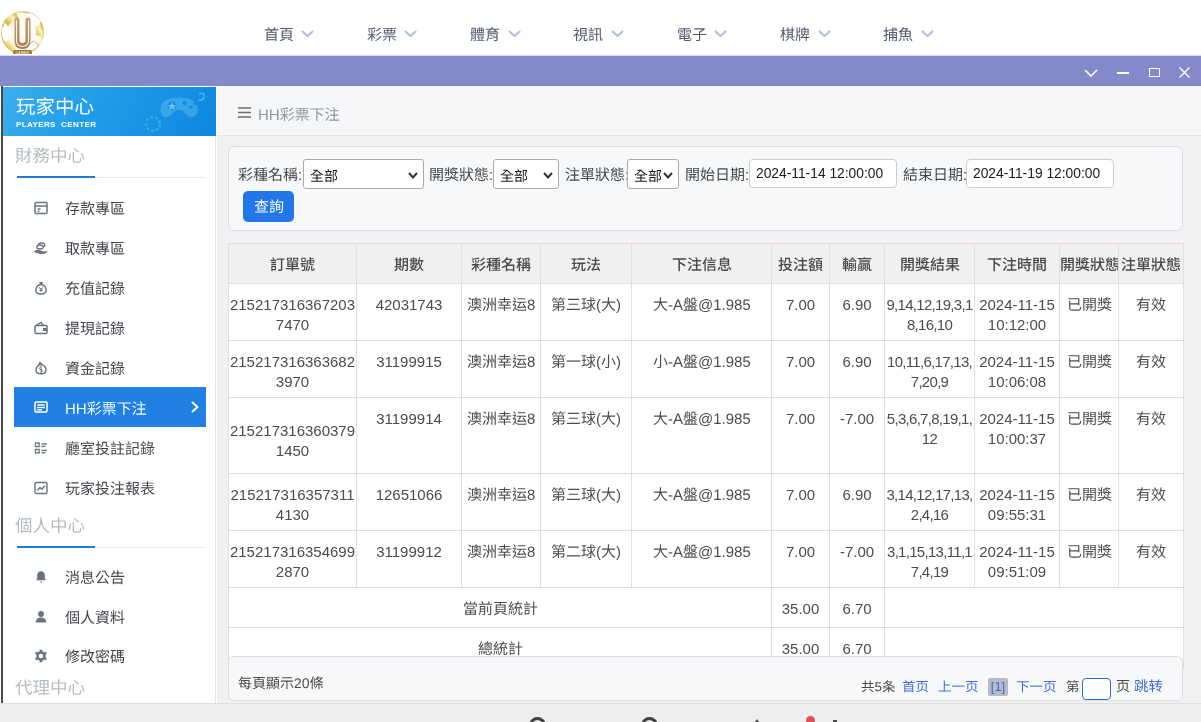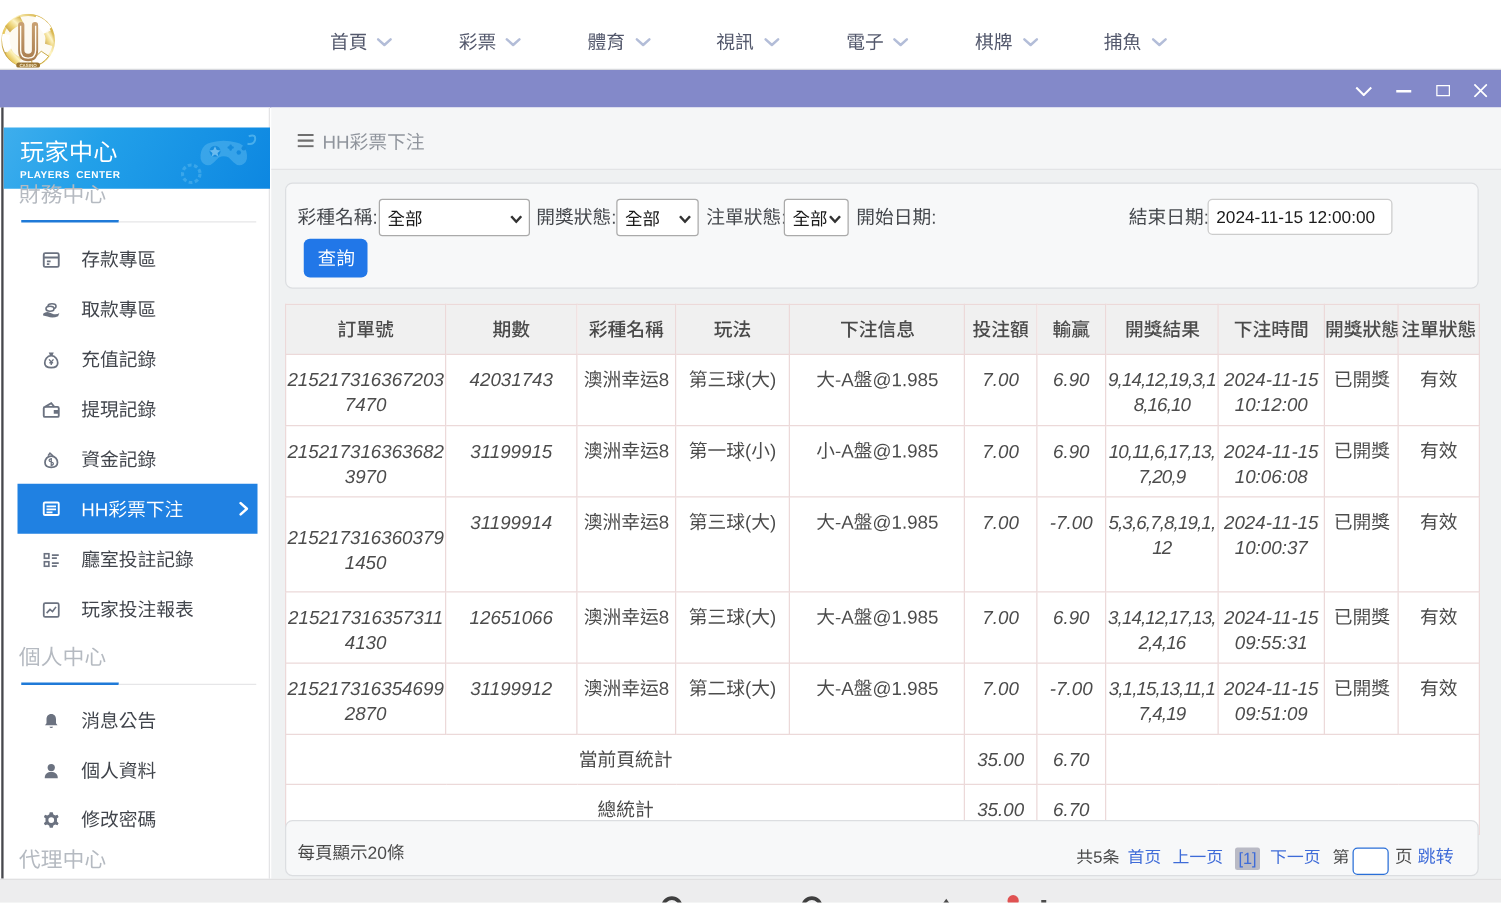--- a/index.html
+++ b/index.html
@@ -2,31 +2,31 @@
 <html><head><meta charset="utf-8"><title>HH</title><style>
 *{margin:0;padding:0;box-sizing:border-box}
 html,body{width:1201px;height:722px;overflow:hidden;background:#fff;
   font-family:"Liberation Sans",sans-serif;}
 .abs{position:absolute}
 svg.r{overflow:visible;display:inline-block}
 #topbar{position:absolute;left:0;top:0;width:1201px;height:56px;background:#fff;border-bottom:1px solid #d8d9dd;}
 #titlebar{position:absolute;left:0;top:56px;width:1201px;height:30px;background:#8389c9;}
 #darkline{position:absolute;left:1px;top:86px;width:2px;height:617px;background:#47484d;}
 #sidebar{position:absolute;left:3px;top:86px;width:213px;height:617px;background:#fff;border-right:1px solid #e4e4e6;}
-#sidehead{position:absolute;left:0px;top:16px;width:213px;height:49px;
+#sidehead{position:absolute;left:0px;top:1px;width:213px;height:49px;
   background:linear-gradient(118deg,#3eaeed 0%,#22a0e9 35%,#0d87e1 100%);overflow:hidden;}
 #bread{position:absolute;left:217px;top:86px;width:984px;height:50px;background:#f5f6f7;border-bottom:1px solid #e3e4e6;}
 #content{position:absolute;left:217px;top:136px;width:984px;height:567px;background:#eff1f2;}
 #fpanel{position:absolute;left:11px;top:10px;width:955px;height:85px;background:#f7f8f9;border:1px solid #dcdee1;border-radius:6px;}
 .sel{position:absolute;background:#fff;border:1px solid #aaa;border-radius:3px;height:30px;}
 .inp{position:absolute;background:#fff;border:1px solid #ccc;border-radius:4px;height:29px;
   font-size:13.8px;color:#1a1a1a;line-height:27px;padding-left:6px;}
 #btn{position:absolute;left:14px;top:44px;width:51px;height:31px;background:#2177e8;border-radius:5px;
   display:flex;align-items:center;justify-content:center;}
-#tbl{position:absolute;left:11px;top:107px;border-collapse:collapse;table-layout:fixed;width:955px;background:#fff;font-style:italic;}
+#tbl{position:absolute;left:11px;top:107px;border-collapse:collapse;table-layout:fixed;width:955px;background:#fff;}
 #tbl td,#tbl th{border:1px solid #ecd9d9;text-align:center;overflow:hidden;
   font-size:15px;color:#4c4c4c;padding:0;}
 #tbl td{vertical-align:top;padding-top:11px;line-height:20px;}
 #tbl th{vertical-align:middle;}
 #tbl th svg{margin-top:2px;}
 #tbl thead th{background:#f0f0f0;height:40px;}
 #tbl .dr{height:56.9px;}
 #tbl .sr{height:40px;}
 #pag{position:absolute;left:11px;top:520px;width:955px;height:45px;background:#f7f8f9;border:1px solid #dcdee1;border-radius:6px;}
 #footer{position:absolute;left:0;top:703px;width:1201px;height:19px;background:#ededee;border-top:1px solid #e0e0e1;overflow:hidden;}
@@ -510,21 +510,22 @@
       </div>
       <div class="sel" style="left:398px;top:12px;width:52px">
         <div class="abs" style="left:6px;top:7.5px"><svg class="r" style="width:28.00px;height:14px;vertical-align:-1.96px;" viewBox="0 0 2000 1000" preserveAspectRatio="none" fill="#1a1a1a">
             <use href="#g69" x="0" y="860"></use>
             <use href="#g70" x="1000" y="860"></use>
           </svg></div>
         <svg class="abs" style="right:5px;top:12px" width="10" height="7" viewBox="0 0 10 7">
           <path d="M1 1 L5 5.4 L9 1" fill="none" stroke="#333" stroke-width="2"></path>
         </svg>
       </div>
-      <div class="inp" style="left:737px;top:12px;width:148px">2024-11-15 12:00:00</div>
+      <div class="inp" style="left:520px;top:12px;width:148px">2024-11-14 12:00:00</div>
+      <div class="inp" style="left:737px;top:12px;width:148px">2024-11-19 12:00:00</div>
       <div id="btn">
         <svg class="r" style="width:30.00px;height:15px;vertical-align:-2.10px;" viewBox="0 0 2000 1000" preserveAspectRatio="none" fill="#ffffff">
           <use href="#g71" x="0" y="860"></use>
           <use href="#g72" x="1000" y="860"></use>
         </svg>
       </div>
     </div>
     <table id="tbl">
       <colgroup>
         <col style="width:128px">

